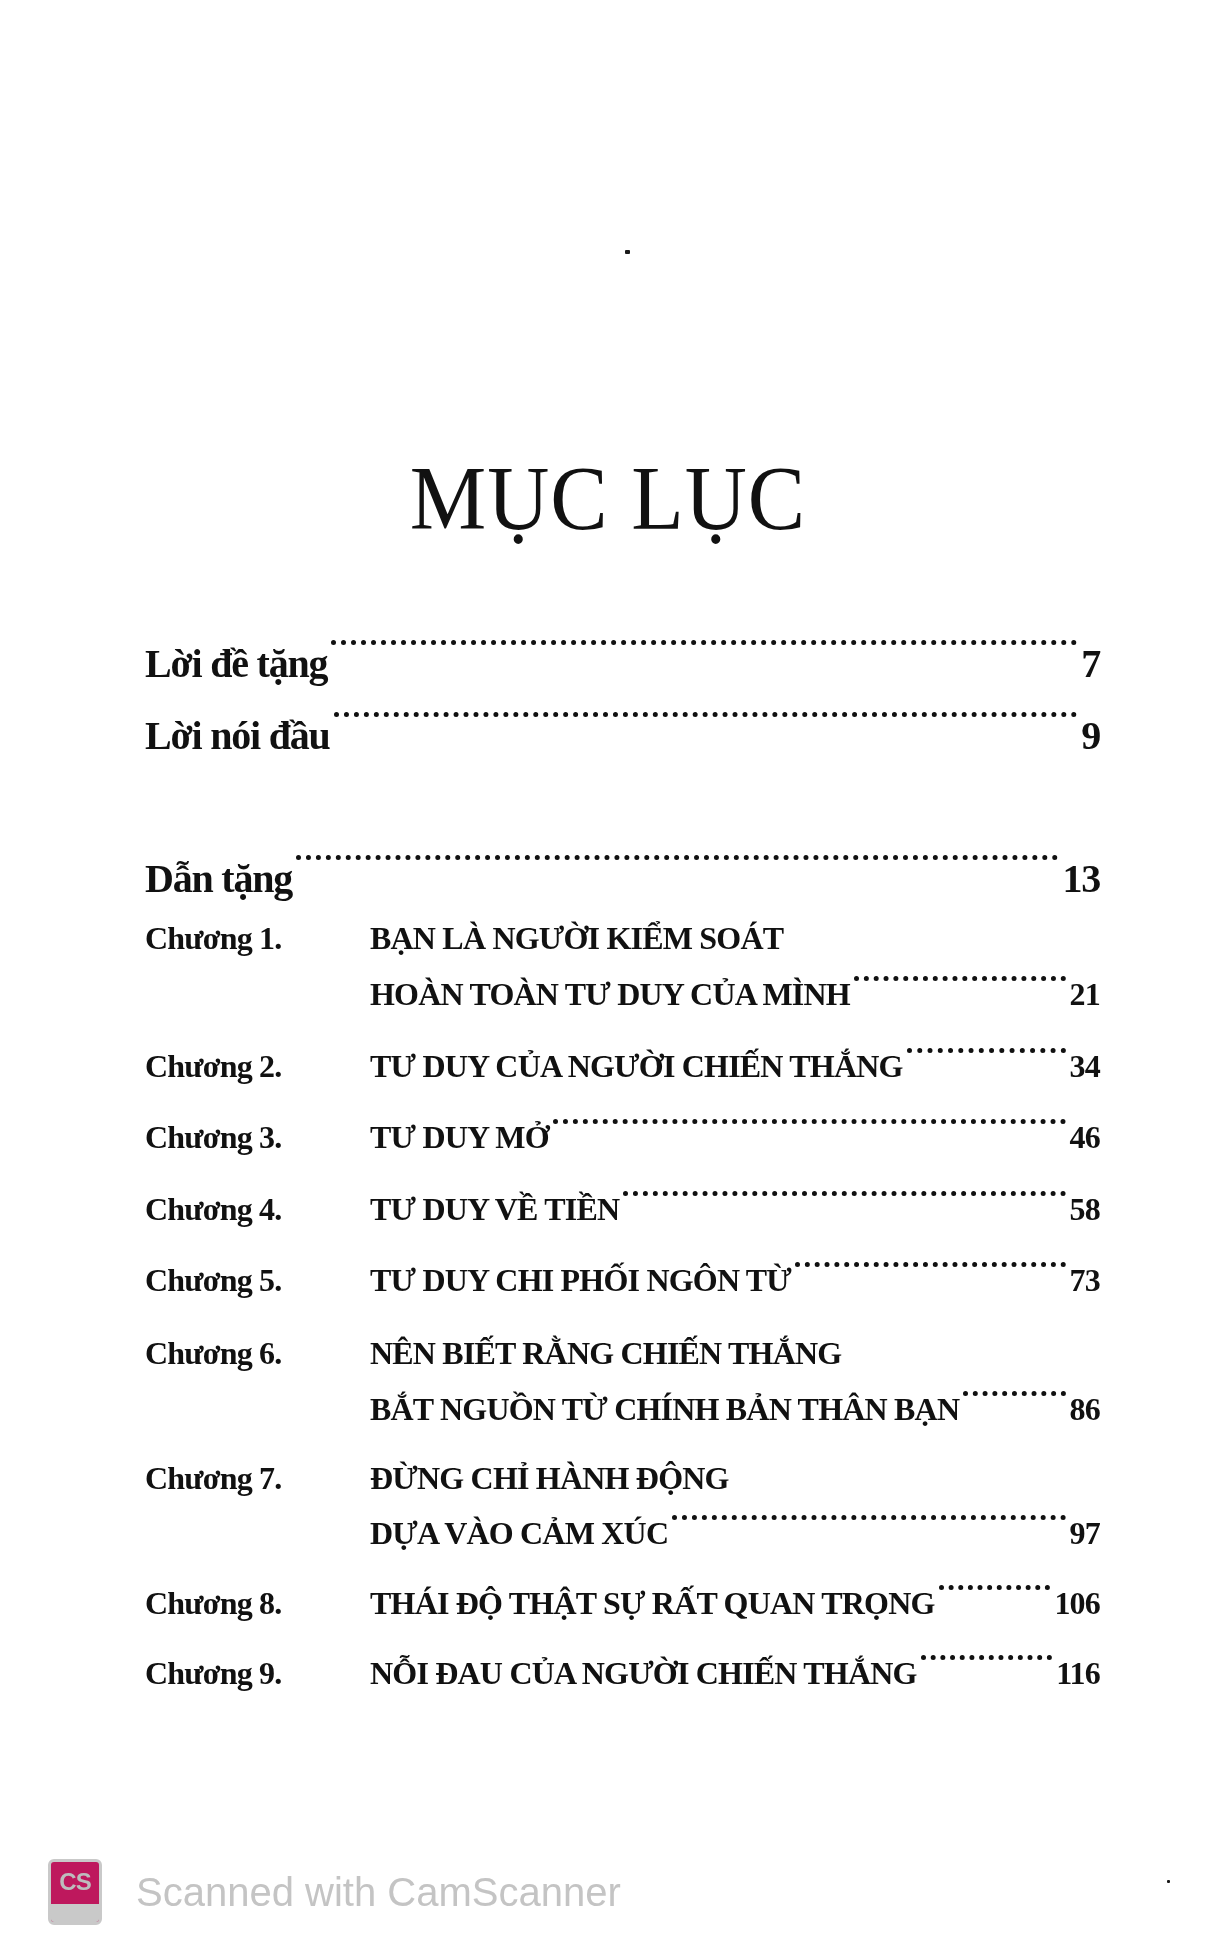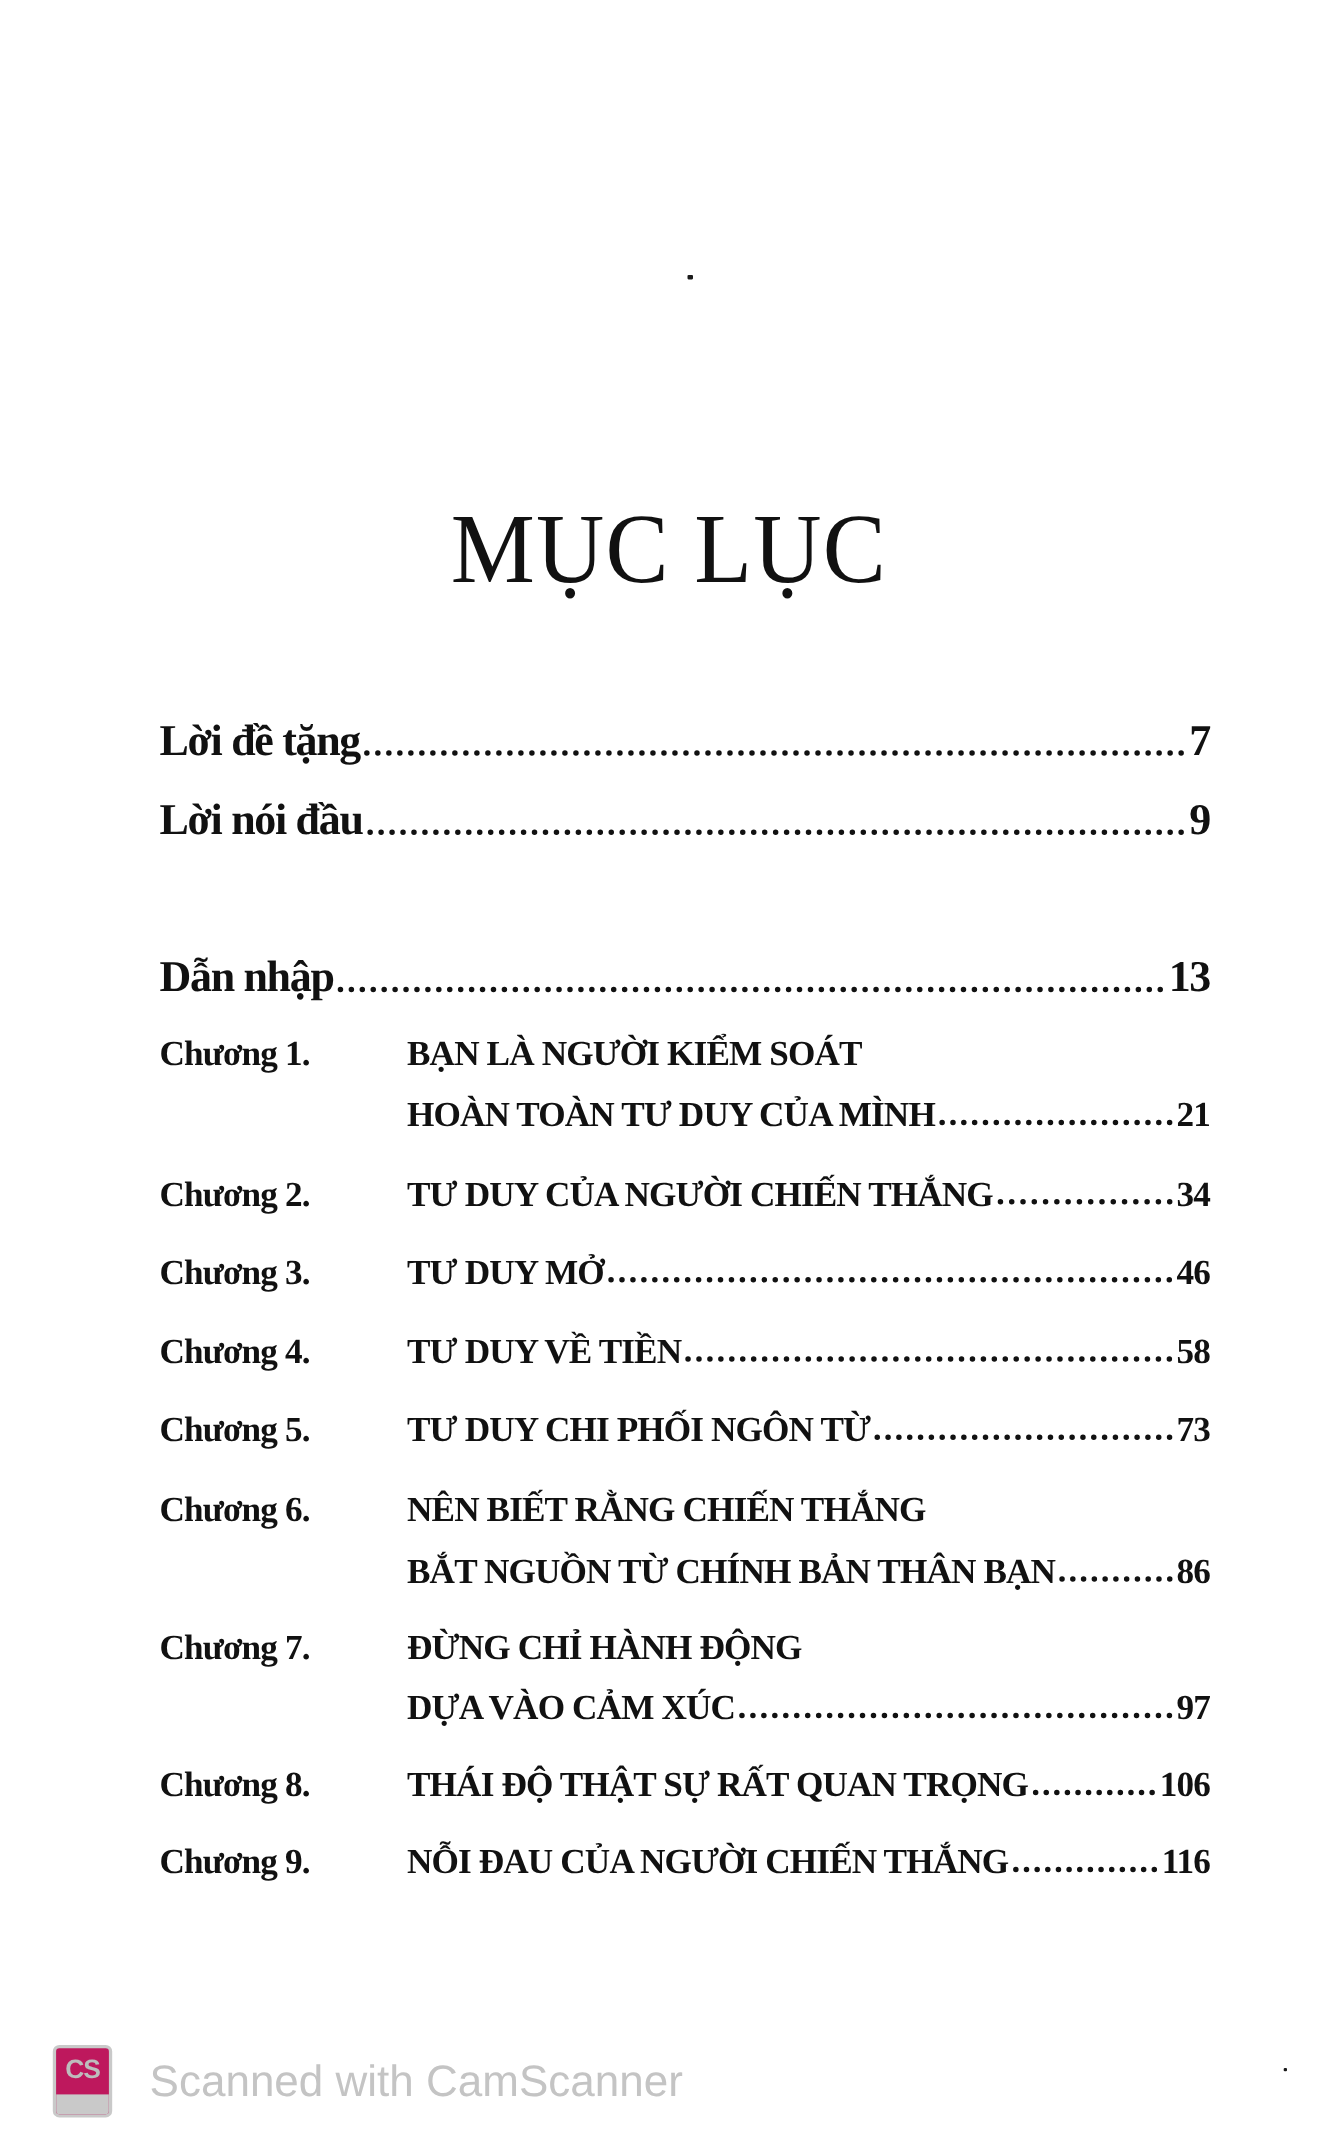--- a/index.html
+++ b/index.html
@@ -38,21 +38,21 @@
     top: 0;
     width: 1216px;
     height: 1800px;
   }
   .row {
     position: absolute;
     left: 145px;
     width: 955px;
     height: 56px;
     display: flex;
-    align-items: flex-end;
+    align-items: flex-start;
     font-family: "Liberation Serif", "DejaVu Serif", serif;
   }
   .row.front {
     font-size: 40px;
     font-weight: bold;
     letter-spacing: -1.2px;
   }
   .row.chapter {
     font-size: 32px;
     font-weight: bold;
@@ -138,21 +138,21 @@
     <span class="title-text">Lời đề tặng</span>
     <span class="leader"></span>
     <span class="page-num">7</span>
   </div>
   <div class="row front" style="top:712px;">
     <span class="title-text">Lời nói đầu</span>
     <span class="leader"></span>
     <span class="page-num">9</span>
   </div>
   <div class="row front" style="top:855px;">
-    <span class="title-text">Dẫn nhập</span>
+    <span class="title-text">Dẫn tặng</span>
     <span class="leader"></span>
     <span class="page-num">13</span>
   </div>
 
   <div class="row chapter first-line" style="top:920px;">
     <span class="chap-label">Chương 1.</span>
     <span class="title-text">BẠN LÀ NGƯỜI KIỂM SOÁT</span>
   </div>
   <div class="row chapter cont" style="top:976px;">
     <span class="chap-label"></span>

